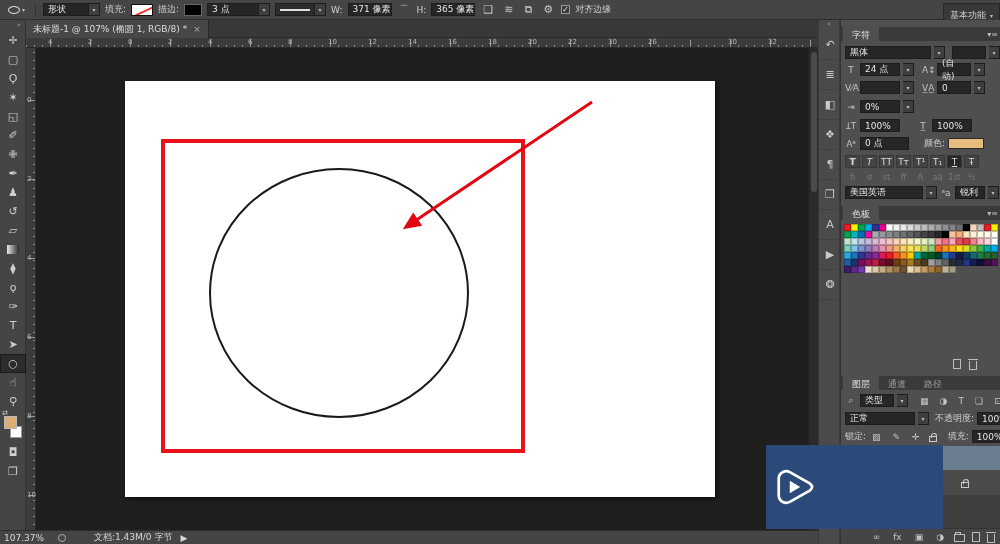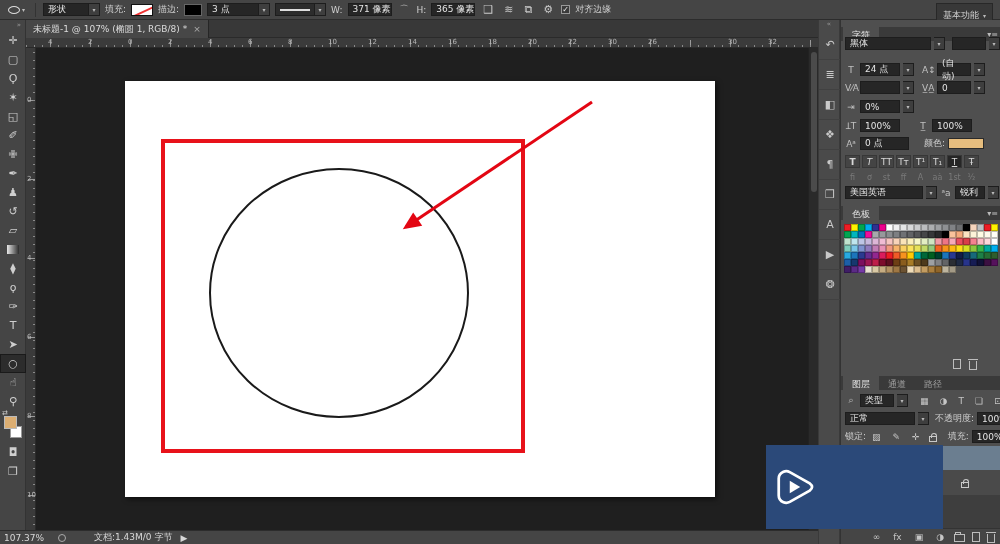--- a/index.html
+++ b/index.html
@@ -15,21 +15,21 @@
 .sep-v{width:1px;height:14px;background:#333;margin:0 2px}
 #tool-preset{display:flex;align-items:center;gap:2px;padding:0 3px}
 #tool-preset .oval{width:12px;height:8px;border:1px solid #ddd;border-radius:50%}
 .caret{font-size:6px;color:#bbb}
 .swatch-fill{width:22px;height:12px;background:#fff;border:1px solid #111;position:relative;overflow:hidden}
 .swatch-fill::after{content:"";position:absolute;left:-4px;top:5px;width:34px;height:2px;background:#e33;transform:rotate(-25deg)}
 .swatch-stroke{width:18px;height:12px;background:#000;border:1px solid #666}
 .linestyle{width:40px;height:13px;background:#2c2c2c;border:1px solid #1d1d1d;display:flex;align-items:center;padding:0 4px}
 .linestyle i{display:block;width:100%;height:2px;background:#ddd}
 .checkbox{width:9px;height:9px;background:#3a3a3a;border:1px solid #999;color:#eee;font-size:8px;line-height:8px;text-align:center}
-#workspace-btn{position:absolute;right:7px;top:3px;height:24px;background:#383838;border:1px solid #282828;display:flex;align-items:center;gap:4px;padding:4px 6px}
+#workspace-btn{position:absolute;right:0;top:3px;height:24px;background:#383838;border:1px solid #282828;display:flex;align-items:center;gap:4px;padding:4px 6px}
 
 #tab-bar{left:26px;top:20px;width:792px;height:18px;background:#383838;border-bottom:1px solid #2a2a2a}
 #doc-tab{position:absolute;left:0;top:0;height:18px;background:#474747;border-right:1px solid #262626;display:flex;align-items:center;gap:6px;padding:0 7px;color:#dcdcdc}
 #doc-tab .x{color:#aaa;font-size:9px}
 
 #toolbar{left:0;top:20px;width:26px;height:510px;background:#454545;border-right:1px solid #333}
 #toolbar .hdr{height:11px;color:#9a9a9a;font-size:7px;text-align:right;padding:1px 4px}
 .tool{width:26px;height:19px;display:flex;align-items:center;justify-content:center;color:#cfcfcf;font-size:11px}
 .tool.active{background:#2c2c2c;box-shadow:inset 0 0 0 1px #1a1a1a}
 .i-gradient{width:12px;height:9px;background:linear-gradient(to right,#e8e8e8,#2a2a2a)}
@@ -239,21 +239,21 @@
         <div class="dock-icon">❂</div>
       </div>
   </div>
 
   <div id="panels" class="abs">
 
     <div class="pstrip" style="top:7px">
       <span class="ptab" style="margin-left:2px">字符</span>
       <span class="pmenu">▾≡</span>
     </div>
-    <div class="row" style="left:4px;top:17px">
+    <div class="row" style="left:4px;top:26px">
       <span class="fld" style="width:86px">黑体</span>
         <span class="dd">▾</span>
       <span class="fld" style="width:34px;margin-left:4px"></span>
         <span class="dd">▾</span>
     </div>
     <div class="row" style="left:4px;top:43px">
       <span class="cicon">T</span>
       <span class="fld" style="width:40px">24 点</span>
         <span class="dd">▾</span>
       <span class="cicon" style="margin-left:5px">A↕</span>

